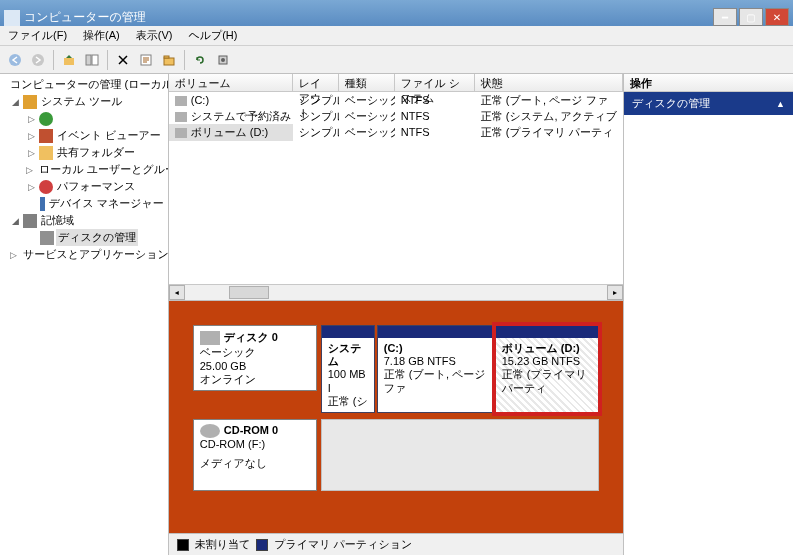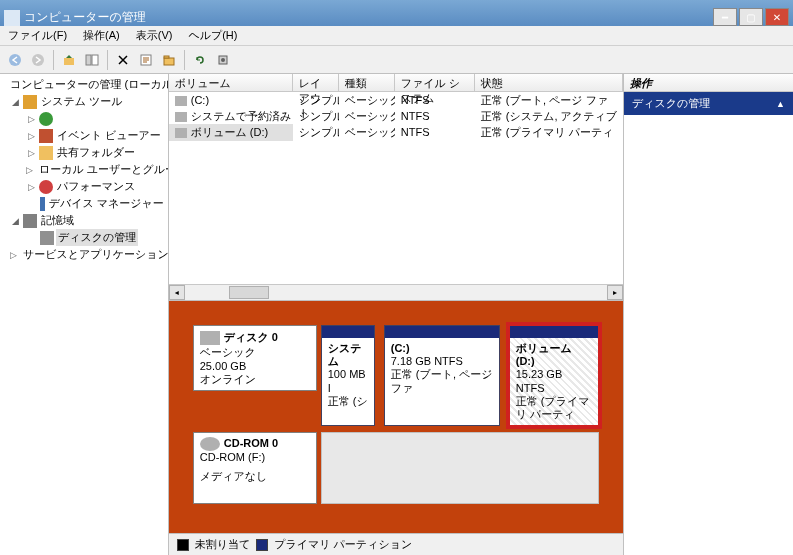--- a/index.html
+++ b/index.html
@@ -66,35 +66,35 @@
 .hscroll .sbtn { position: absolute; top: 0; width: 16px; height: 15px; background: #e4e4e4; border: 1px solid #b0b0b0; font-size: 8px; display:flex;align-items:center;justify-content:center;}
 .hscroll .sbtn.l { left: 0; } .hscroll .sbtn.r { right: 0; }
 .hscroll .thumb { position: absolute; top: 1px; left: 60px; width: 40px; height: 13px; background: #d8d8d8; border: 1px solid #b0b0b0; }
 
 
 .diskmap { flex: 1; background: #c2410c; border-top: 1px solid #c0c0c0; padding: 24px; overflow: hidden; }
 .drow { display: flex; margin-bottom: 6px; }
 .dinfo { width: 124px; height: 66px; background: #fff; border: 1px solid #808080; padding: 4px 6px; }
 .dinfo .dico { width: 20px; height: 14px; background: #b0b0b0; display: inline-block; vertical-align: middle; margin-right: 4px; }
 .dinfo b { font-weight: bold; }
-.dparts { flex: 1; display: flex; gap: 9px; margin-left: 4px; }
+.dparts { flex: 1; display: flex; gap: 2px; margin-left: 4px; }
 .dpart { background: #fff; border: 1px solid #404060; position: relative; padding: 4px 6px; overflow: hidden; }
 .dpart .pbar { position: absolute; top: 0; left: 0; right: 0; height: 12px; background: #1a2a7a; }
 .dpart .ptext { position: relative; margin-top: 12px; line-height: 1.2; }
 .dpart.hl { outline: 4px solid #d02020; outline-offset: -1px; }
 .dpart.hatch { background: repeating-linear-gradient(45deg,#fff,#fff 3px,#e8e8e8 3px,#e8e8e8 5px); }
 
 
 .legend { height: 22px; border-top: 1px solid #c0c0c0; background: #f0f0f0; display: flex; align-items: center; padding: 0 8px; gap: 6px; }
 .lsw { width: 12px; height: 12px; border: 1px solid #404040; display: inline-block; }
 .lsw.black { background: #000; }
 .lsw.blue { background: #1a2a7a; }
 
 
-.acthead { height: 18px; background: linear-gradient(#fdfdfd,#ececec); border-bottom: 1px solid #c8c8c8; padding: 2px 6px; font-weight: bold; font-style: italic; }
+.acthead { height: 18px; background: linear-gradient(#fdfdfd,#ececec); border-bottom: 1px solid #c8c8c8; padding: 2px 6px; font-weight: bold; }
 .actsection { background: #1a3a8a; color: #fff; padding: 4px 8px; display: flex; justify-content: space-between; align-items: center; }
 .actsection .chev { font-size: 9px; }
 .actlink { padding: 6px 12px; display: flex; justify-content: space-between; align-items: center; cursor: default; }
 .actlink .arrow { font-size: 9px; }
 
 svg { display: block; }
 </style>
 </head>
 <body>
 

